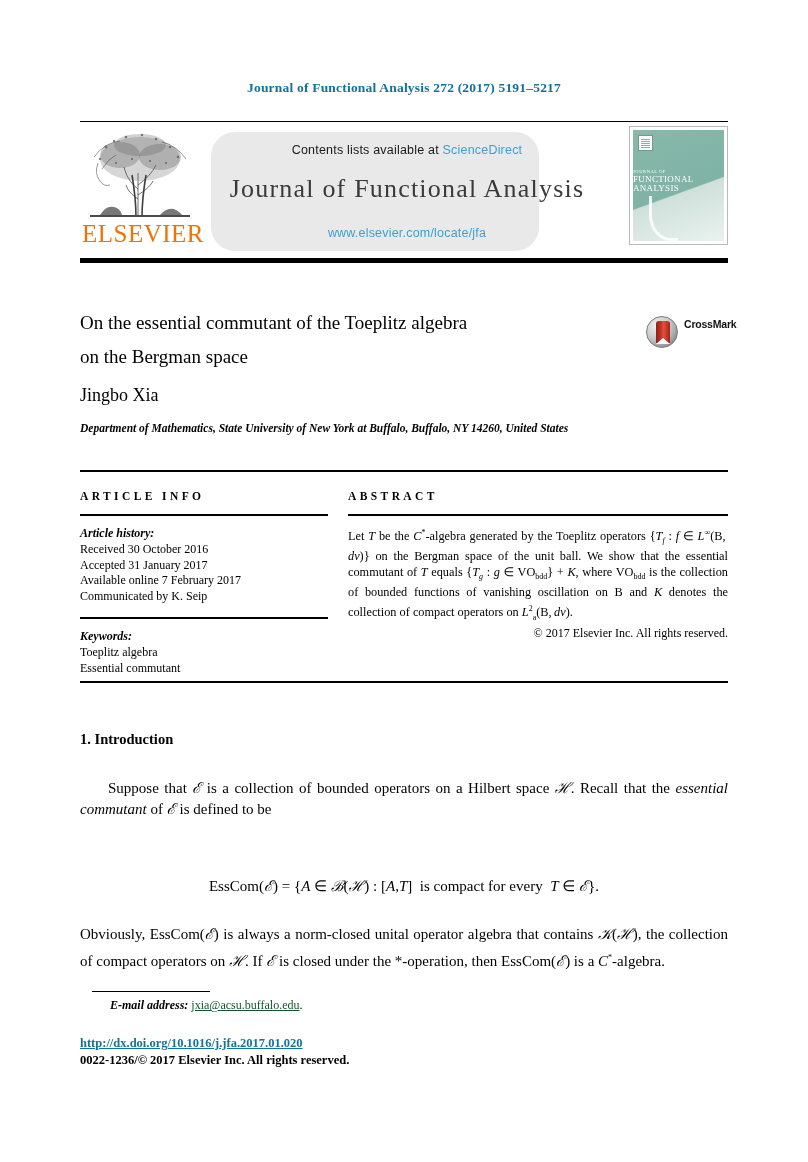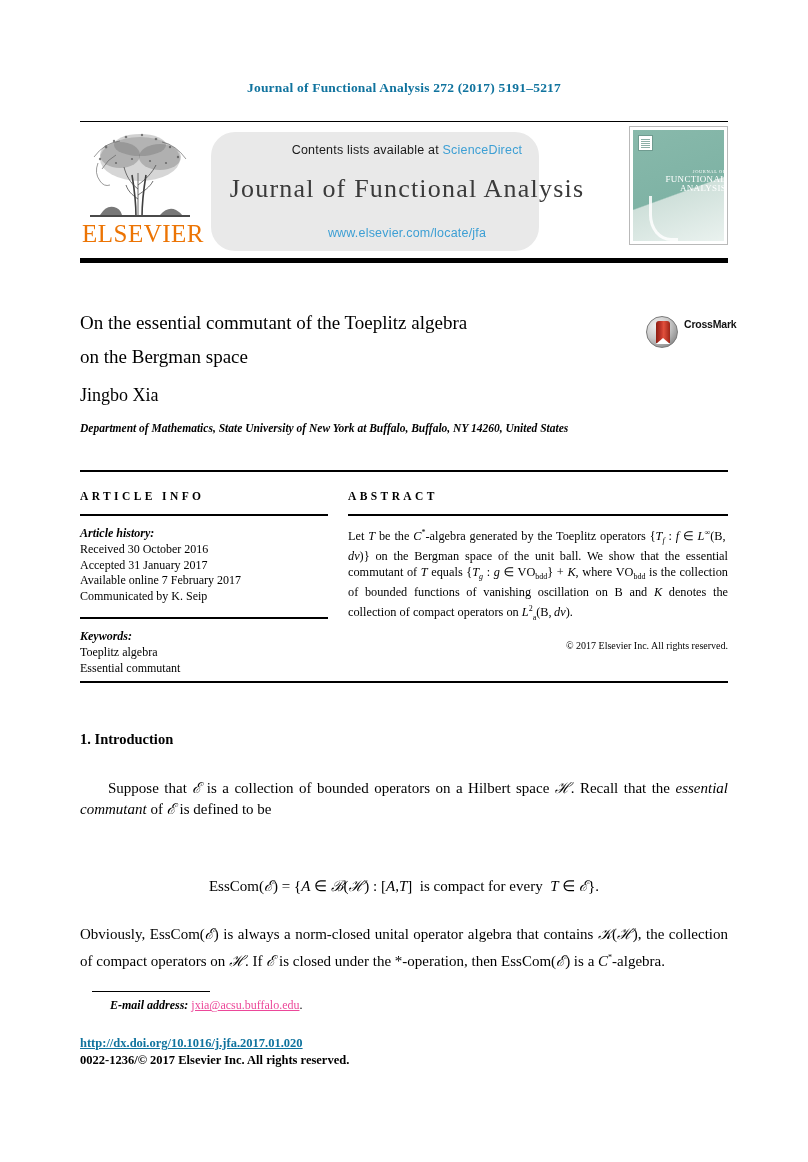--- a/index.html
+++ b/index.html
@@ -156,21 +156,21 @@
     position: absolute;
     top: 2px; left: 2px; right: 2px; bottom: 2px;
     background: repeating-linear-gradient(0deg,#6f9b90 0 1px,#ffffff 1px 2px);
     opacity: .8;
   }
   .cover-title {
     position: absolute;
     top: 40px;
     left: 0;
     width: 93px;
-    text-align: right;
+    text-align: left;
     color: #ffffff;
     font-family: "Liberation Serif", serif;
     line-height: 1.05;
   }
   .cover-title .l1 { font-size: 4.5px; letter-spacing: .6px; display:block; }
   .cover-title .l2 { font-size: 9px; letter-spacing: .3px; display:block; }
   .cover-title .l3 { font-size: 9px; letter-spacing: .3px; display:block; }
   .cover-swirl {
     position: absolute;
     left: 16px;
@@ -329,23 +329,23 @@
   }
   .info-gap { height: 13px; }
   .abstract-body {
     font-family: "Liberation Serif", serif;
     font-size: 12.3px;
     line-height: 15.8px;
     text-align: justify;
   }
   .copyright-line {
     font-family: "Liberation Serif", serif;
-    font-size: 10px;
+    font-size: 12px;
     text-align: right;
-    margin-top: 14px;
+    margin-top: 0;
   }
   .mvar { font-style: italic; font-family: "Liberation Serif", serif; }
   .cal { font-family: "Liberation Serif", serif; font-style: italic; }
   sub { font-size: 8px; }
   sup { font-size: 8px; }
 
   
   .sect-title {
     position: absolute;
     top: 731px;
@@ -399,21 +399,21 @@
     top: 998px;
     left: 110px;
     font-family: "Liberation Serif", serif;
     font-size: 12px;
   }
   .email-label {
     font-style: italic;
     font-weight: bold;
   }
   .email-addr {
-    color: #ec4899;
+    color: #14532d;
     text-decoration: underline;
   }
   .doi-line {
     position: absolute;
     top: 1036px;
     left: 80px;
     font-family: "Liberation Serif", serif;
     font-weight: bold;
     font-size: 12.5px;
     color: #10739e;

